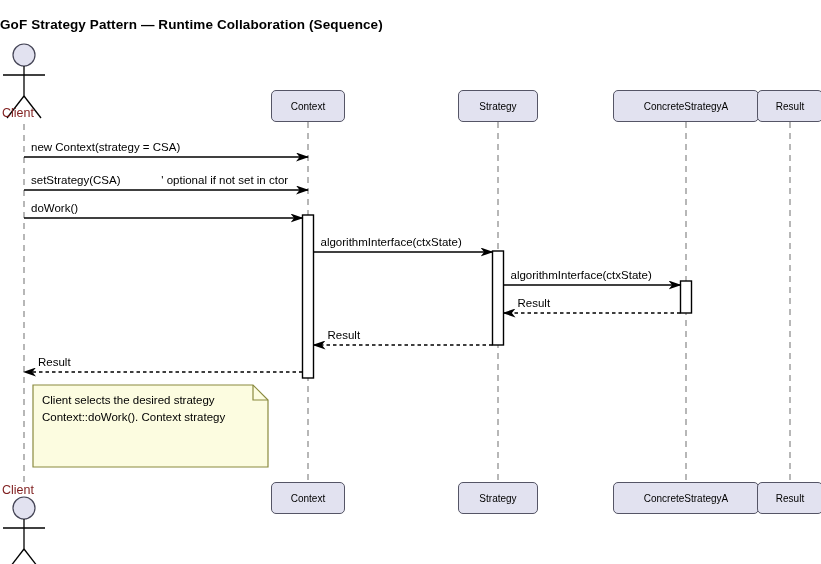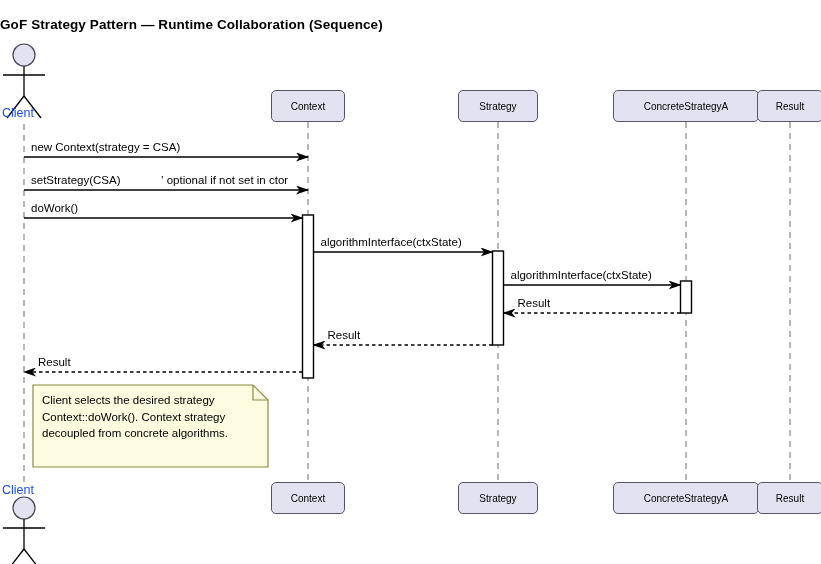--- a/index.html
+++ b/index.html
@@ -49,21 +49,21 @@
     align-items: center;
     justify-content: center;
     font-size: 10px;
     color: #000000;
     white-space: nowrap;
     font-family: "Liberation Sans", sans-serif;
   }
   .actor-label {
     position: absolute;
     font-size: 12.5px;
-    color: #1d4ed8;
+    color: #7f1d1d;
     white-space: nowrap;
     font-family: "Liberation Sans", sans-serif;
   }
   
   .msg-label {
     position: absolute;
     font-size: 11.5px;
     color: #000000;
     white-space: nowrap;
     font-family: Liberation Sans, sans-serif;
@@ -170,16 +170,15 @@
       <div class="msg-label" style="left: 320.5px; top: 236px;"><span>algorithmInterface(ctxState)</span></div>
       <div class="msg-label" style="left: 510.5px; top: 269px;"><span>algorithmInterface(ctxState)</span></div>
       <div class="msg-label" style="left: 517.5px; top: 297px;"><span>Result</span></div>
       <div class="msg-label" style="left: 327.5px; top: 329px;"><span>Result</span></div>
       <div class="msg-label" style="left: 38px; top: 356px;"><span>Result</span></div>
     </div>
 
   <div class="note" id="note-box" style="left: 33px; top: 385px; width: 189px; height: 82px; background: transparent;">
       <span class="note-text-line">Client selects the desired strategy</span>
       <span class="note-text-line">Context::doWork(). Context strategy</span>
-      <span class="note-text-line">decoupled from concrete algorithms.</span>
     </div>
 
 </div>
 
 </body></html>

